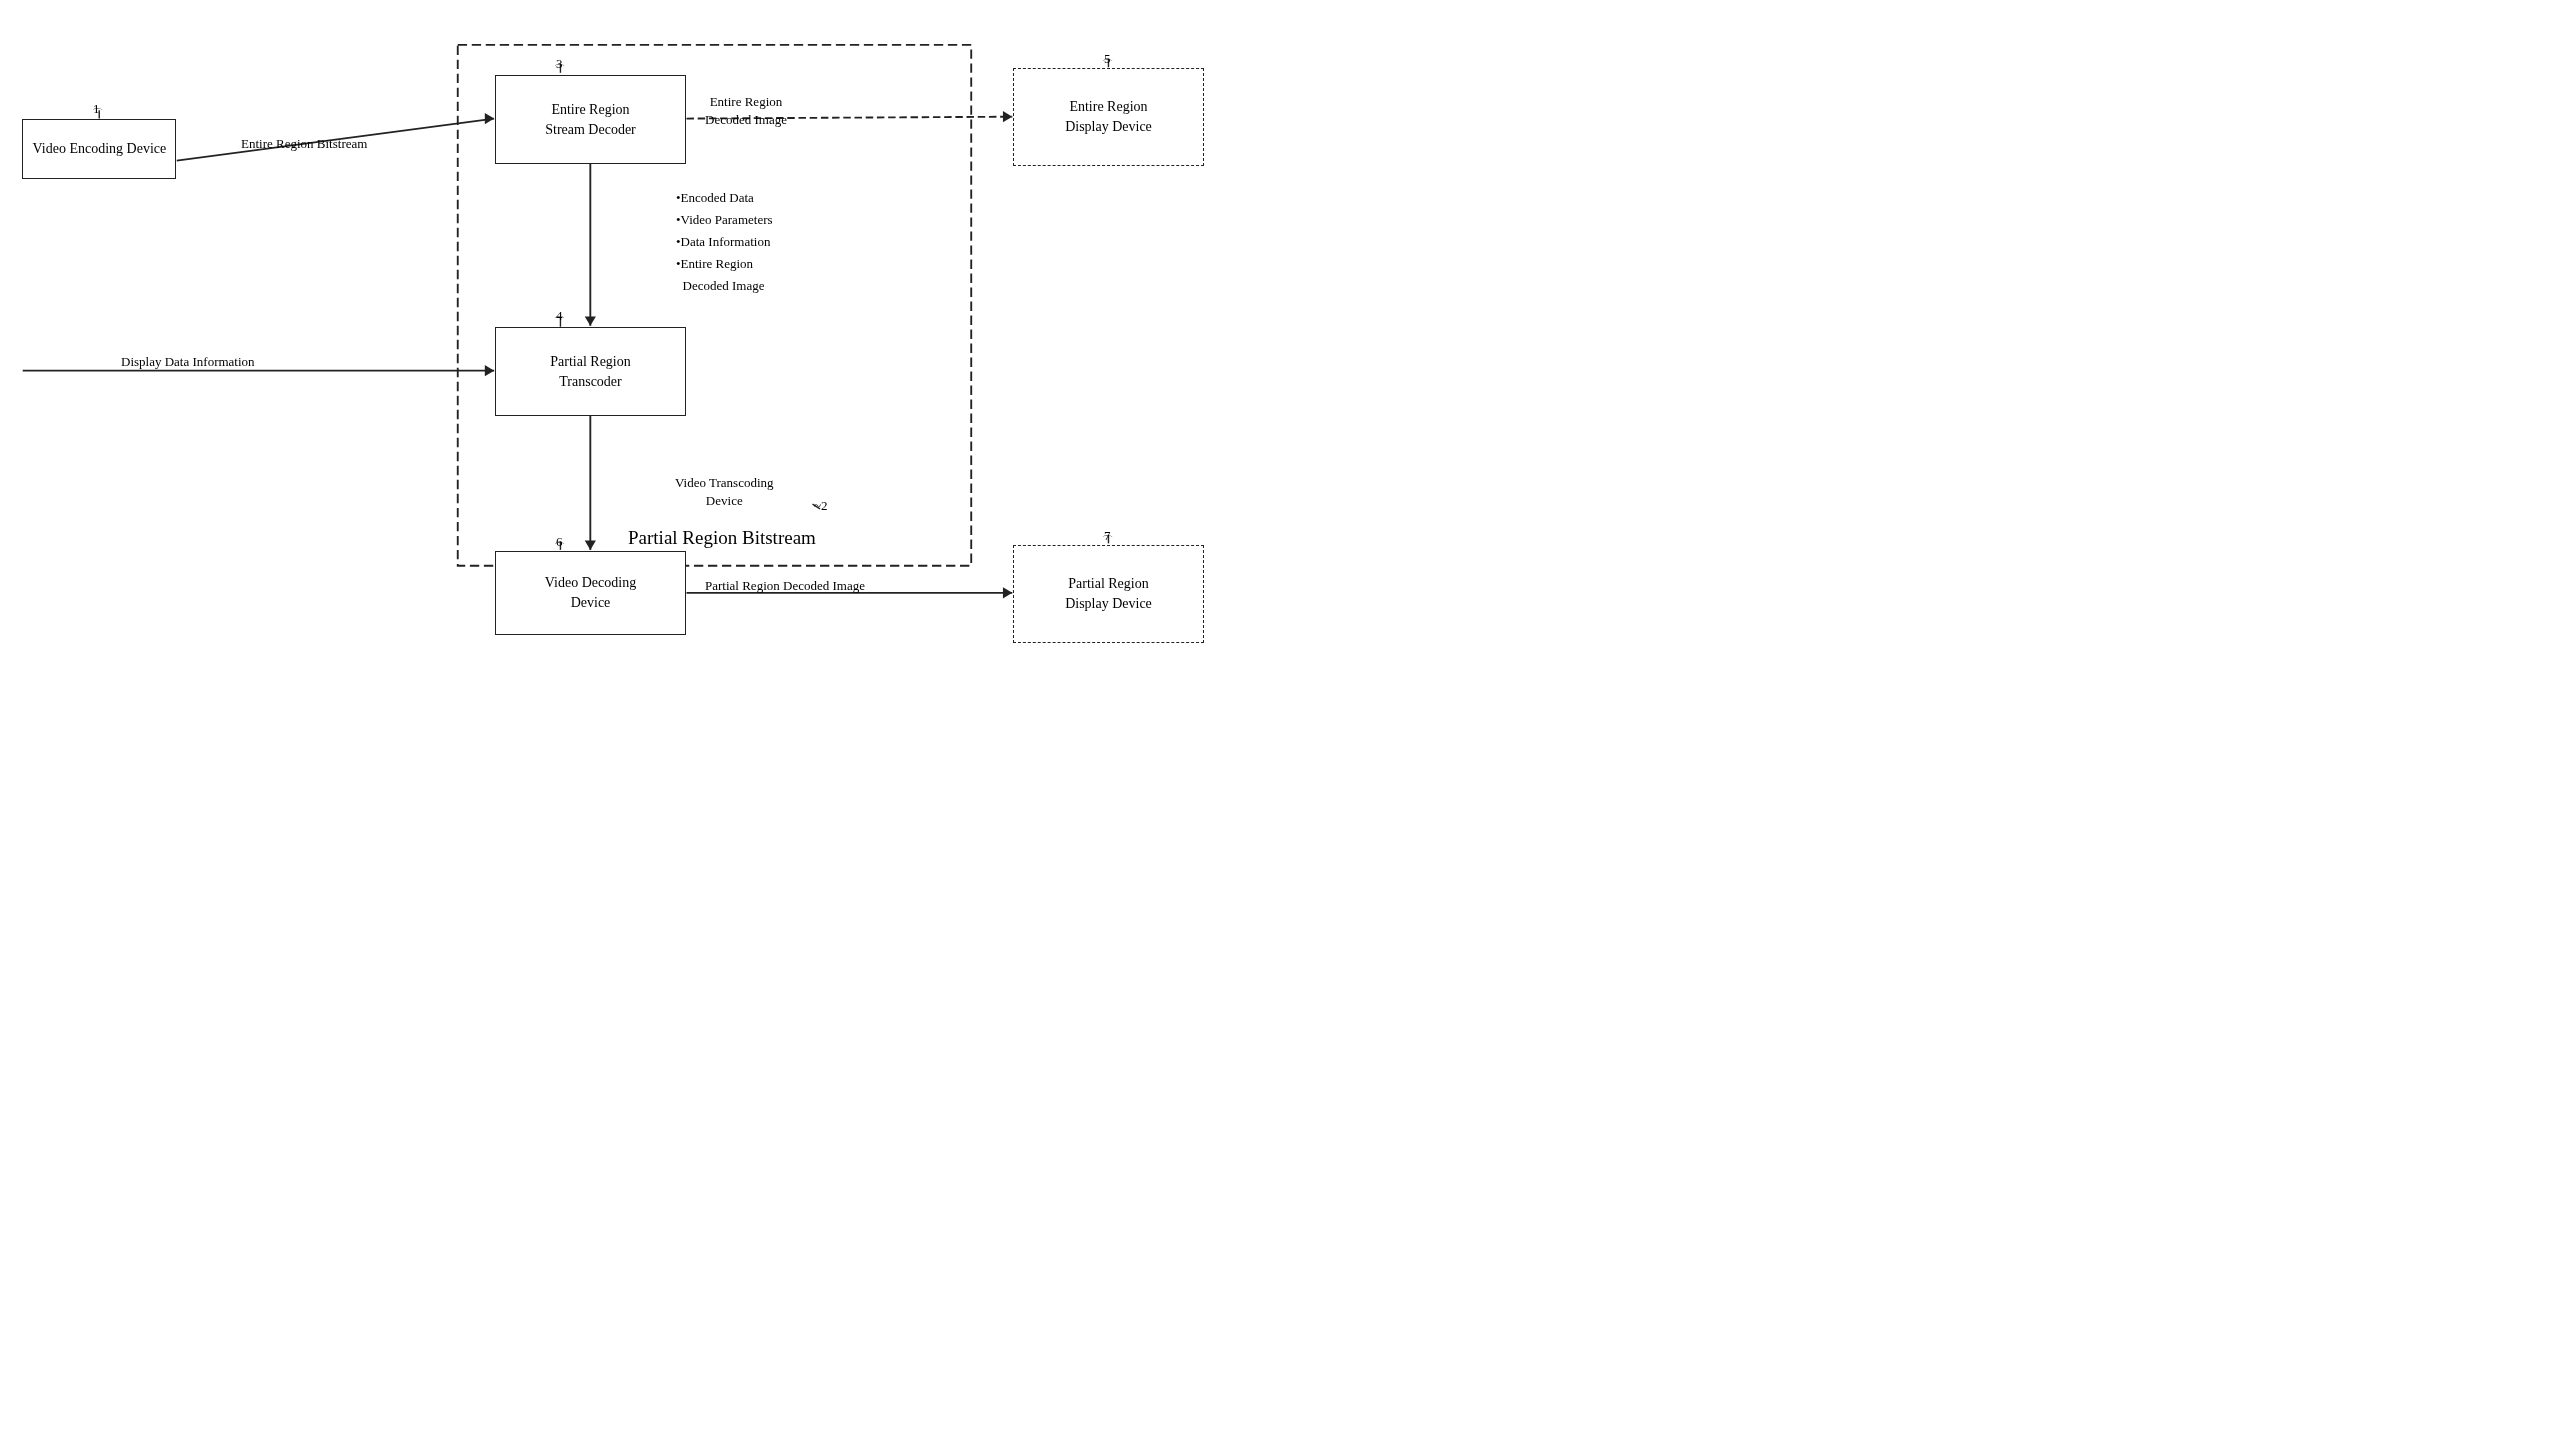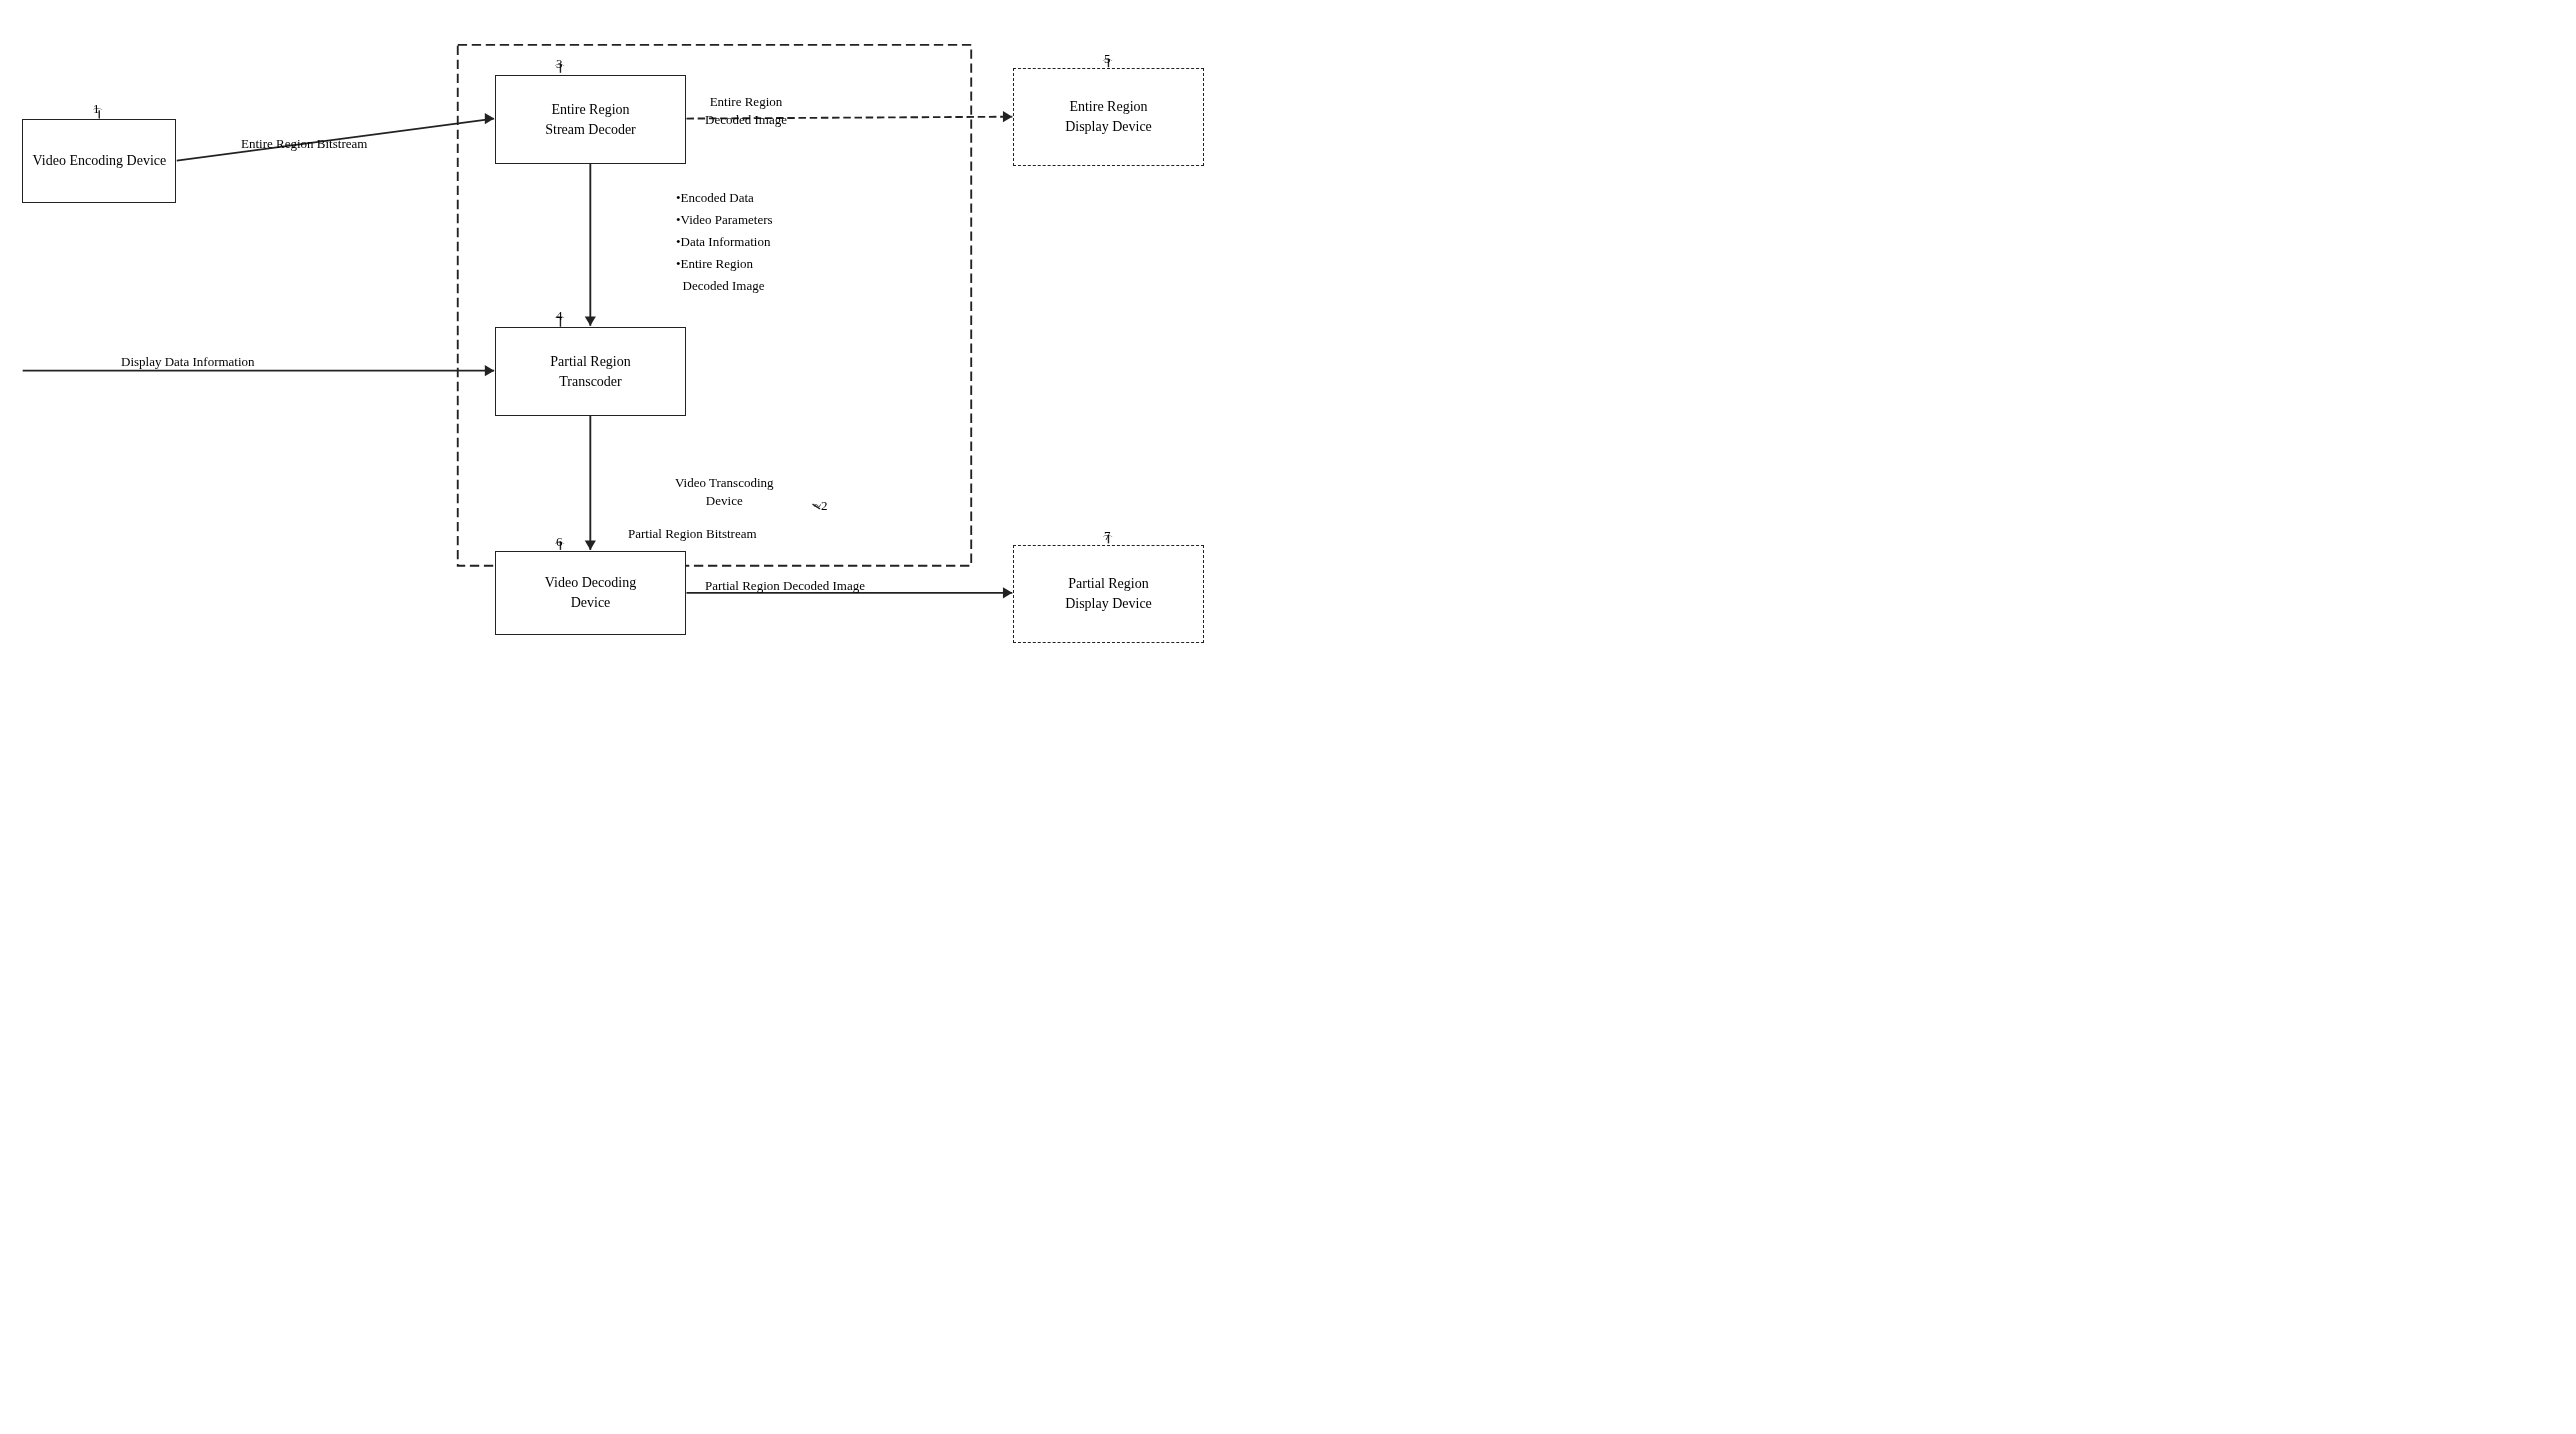--- a/index.html
+++ b/index.html
@@ -92,21 +92,21 @@
 
     <line x1="600" y1="68" x2="600" y2="78" stroke="#222" stroke-width="1.5"></line>
 
     <line x1="600" y1="340" x2="600" y2="350" stroke="#222" stroke-width="1.5"></line>
 
     <line x1="600" y1="580" x2="600" y2="589" stroke="#222" stroke-width="1.5"></line>
 
     <line x1="870" y1="540" x2="878" y2="545" stroke="#222" stroke-width="1.5"></line>
   </svg>
 
-  <div class="box" style="left:22.4px; top:119px; width:154px; height:84px; font-size:14px;">
+  <div class="box" style="left:22.4px; top:119px; width:154px; height:60px; font-size:14px;">
     <span>Video Encoding
 Device</span>
   </div>
   <span class="ref-num" style="left:93px; top:101px;">1</span>
   <span style="position:absolute; left:92px; top:106px; font-size:11.2px;">⌒</span>
 
   <div class="box" style="left:495px; top:75px; width:191px; height:89px; font-size:14px;">
     <span>Entire Region<br>Stream Decoder</span>
   </div>
   <span class="ref-num" style="left:556px; top:56px;">3</span>
@@ -153,21 +153,21 @@
 
   <div class="label" style="left:121px; top:353px; font-size:13px; text-align:center;">
     <span>Display Data Information</span>
   </div>
 
   <div class="label" style="left:675px; top:474px; font-size:13px; text-align:center; line-height:1.4;">
     <span>Video Transcoding<br>Device</span>
   </div>
   <span style="position:absolute; left:814px; top:498px; font-size:13px;">~2</span>
 
-  <div class="label" style="left:628px; top:525px; font-size:13px; text-align:center;">
+  <div class="label" style="left:628px; top:525px; font-size:19px; text-align:center;">
     <span>Partial Region Bitstream</span>
   </div>
 
   <div class="label" style="left:705px; top:577px; font-size:13px; text-align:center;">
     <span>Partial Region Decoded Image</span>
   </div>
 
 </div>
 
 

